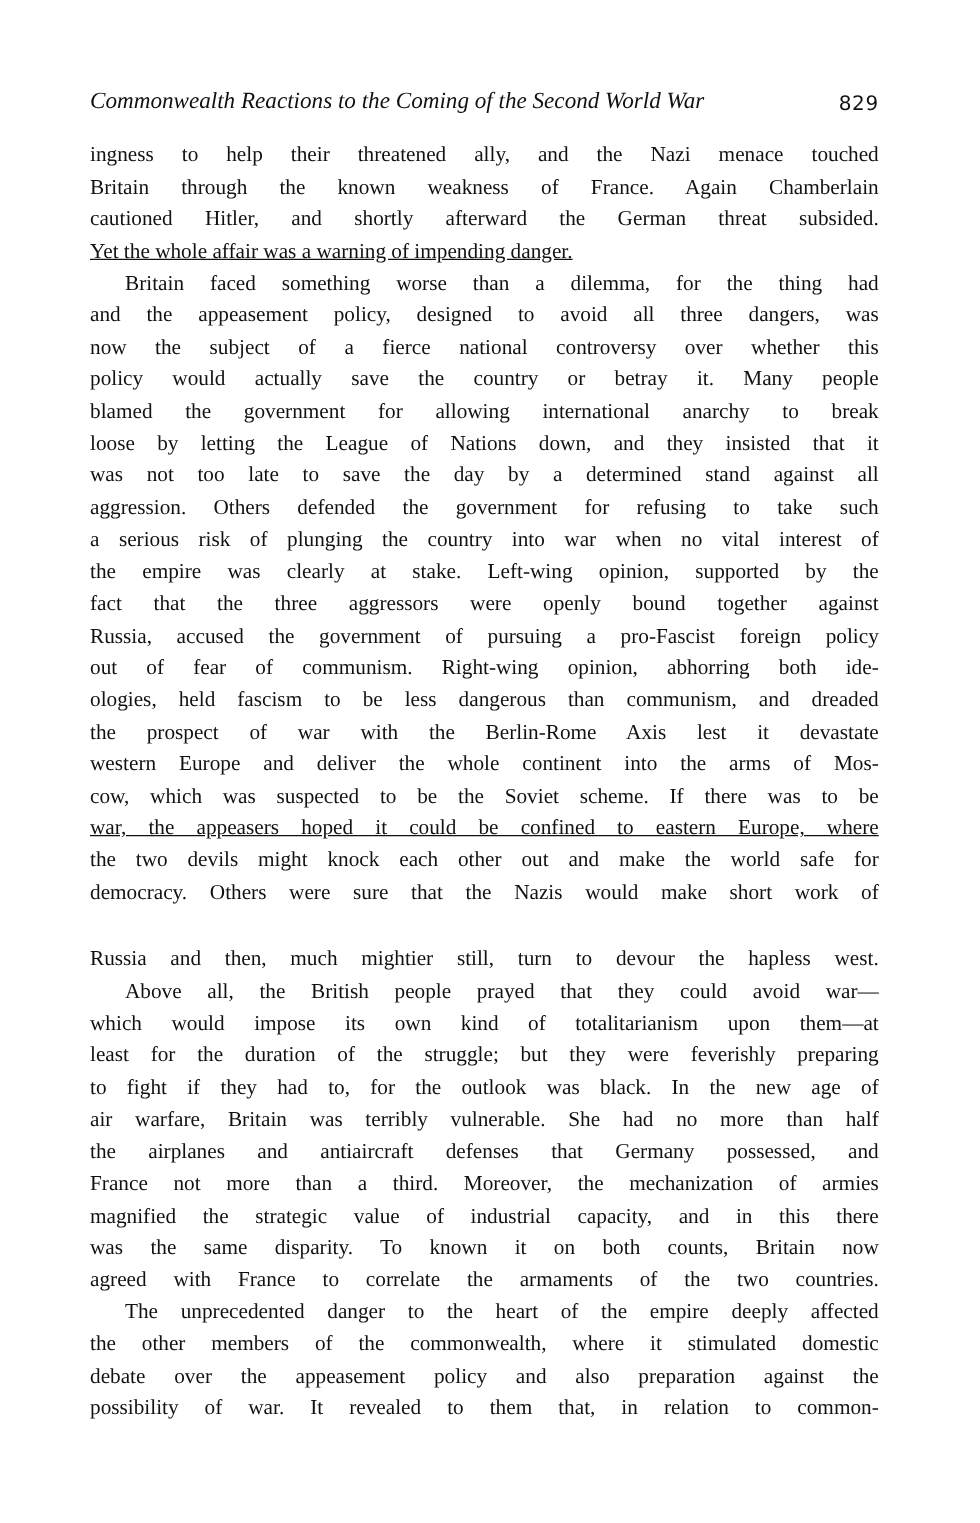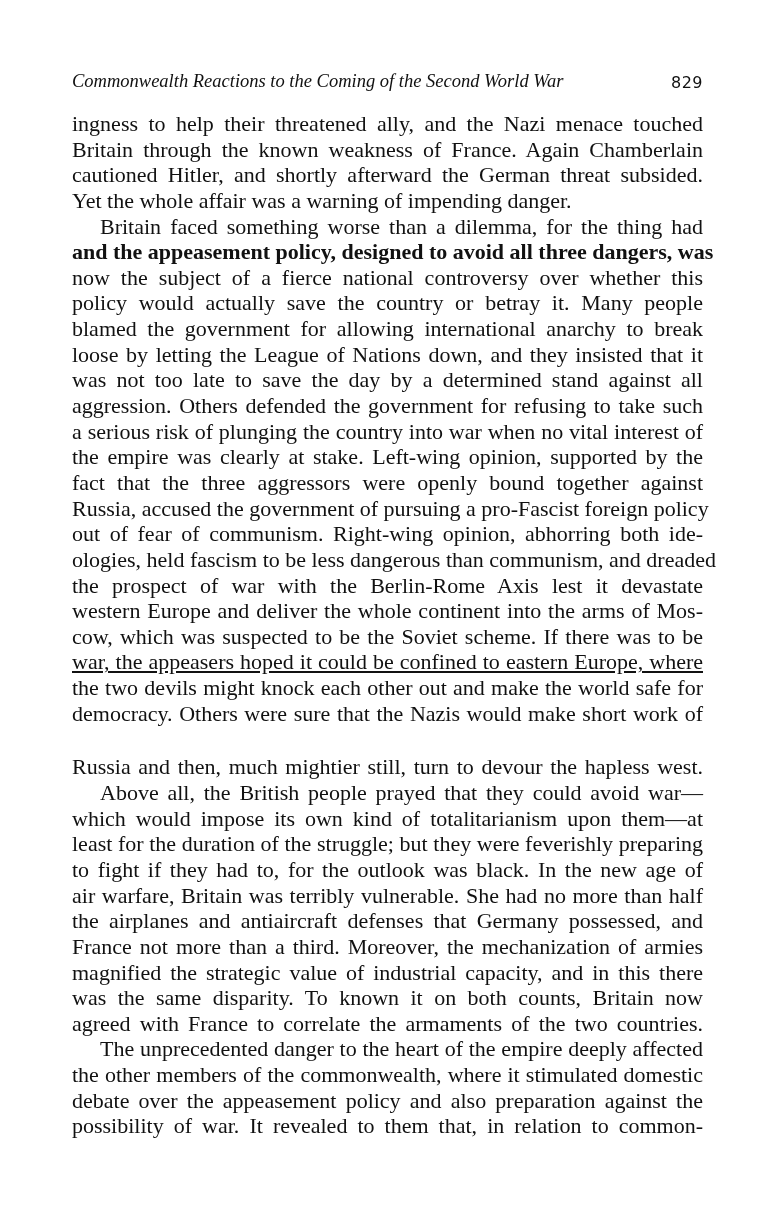--- a/index.html
+++ b/index.html
@@ -9,45 +9,45 @@
       position: absolute; top: 71px; left: 0; width: 631px;
       font-family: "Liberation Serif", "DejaVu Serif", serif;
       font-size: 18.5px; color: #111;
       display: flex; justify-content: space-between; white-space: nowrap;
     }
     .running-head .title { font-style: italic; }
     .running-head .folio { font-family: "DejaVu Sans", "Liberation Sans", sans-serif; font-size: 16px; padding-top: 2px; letter-spacing: 0.5px; }
     .body-text {
       position: absolute; top: 111px; left: 0; width: 631px;
       font-family: "Liberation Serif", "DejaVu Serif", serif;
-      font-size: 22px; color: #111;
+      font-size: 17px; color: #111;
     }
     .line {
       display: block; height: 25.65px; line-height: 25.65px;
       text-align: justify; text-align-last: justify; white-space: nowrap;
       overflow: visible;
     }
     .line.indent { padding-left: 28px; }
-    .line.last { text-align-last: left; }
+    .line.last { text-align-last: left; text-decoration: underline; }
   </style>
 </head>
 <body>
 
 <div class="page">
   <div class="running-head">
     <span class="title">Commonwealth Reactions to the Coming of the Second World War</span>
     <span class="folio">829</span>
   </div>
   <div class="body-text" id="body-text">
       <span class="line" style="white-space: nowrap;">ingness to help their threatened ally, and the Nazi menace touched</span>
       <span class="line" style="white-space: nowrap;">Britain through the known weakness of France.  Again Chamberlain</span>
       <span class="line" style="white-space: nowrap;">cautioned Hitler, and shortly afterward the German threat subsided.</span>
       <span class="line last" style="white-space: nowrap;">Yet the whole affair was a warning of impending danger.</span>
       <span class="line indent" style="white-space: nowrap;">Britain faced something worse than a dilemma, for the thing had</span>
-      <span class="line" style="white-space: nowrap; font-weight: bold;">and the appeasement policy, designed to avoid all three dangers, was</span>
+      <span class="line" style="white-space: nowrap;">and the appeasement policy, designed to avoid all three dangers, was</span>
       <span class="line" style="white-space: nowrap;">now the subject of a fierce national controversy over whether this</span>
       <span class="line" style="white-space: nowrap;">policy would actually save the country or betray it.  Many people</span>
       <span class="line" style="white-space: nowrap;">blamed the government for allowing international anarchy to break</span>
       <span class="line" style="white-space: nowrap;">loose by letting the League of Nations down, and they insisted that it</span>
       <span class="line" style="white-space: nowrap;">was not too late to save the day by a determined stand against all</span>
       <span class="line" style="white-space: nowrap;">aggression.  Others defended the government for refusing to take such</span>
       <span class="line" style="white-space: nowrap;">a serious risk of plunging the country into war when no vital interest of</span>
       <span class="line" style="white-space: nowrap;">the empire was clearly at stake.  Left-wing opinion, supported by the</span>
       <span class="line" style="white-space: nowrap;">fact that the three aggressors were openly bound together against</span>
       <span class="line" style="white-space: nowrap;">Russia, accused the government of pursuing a pro-Fascist foreign policy</span>

